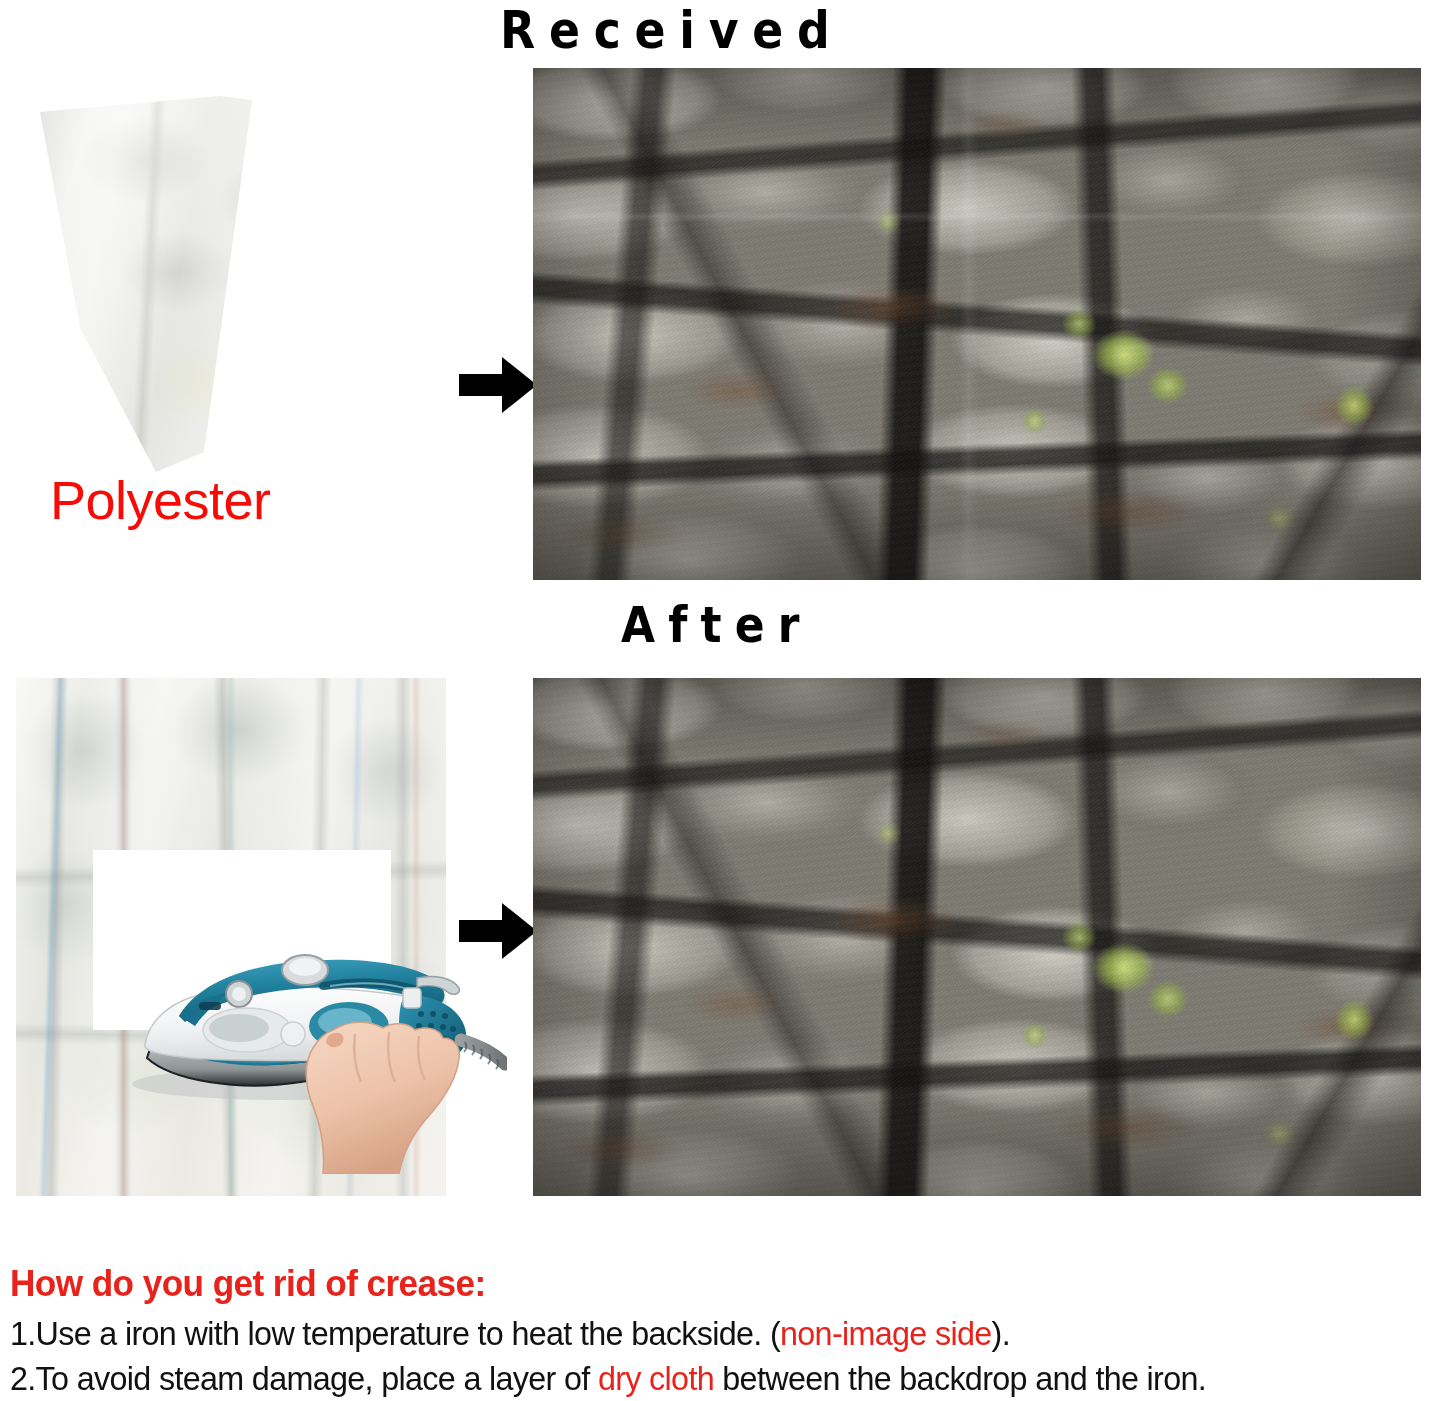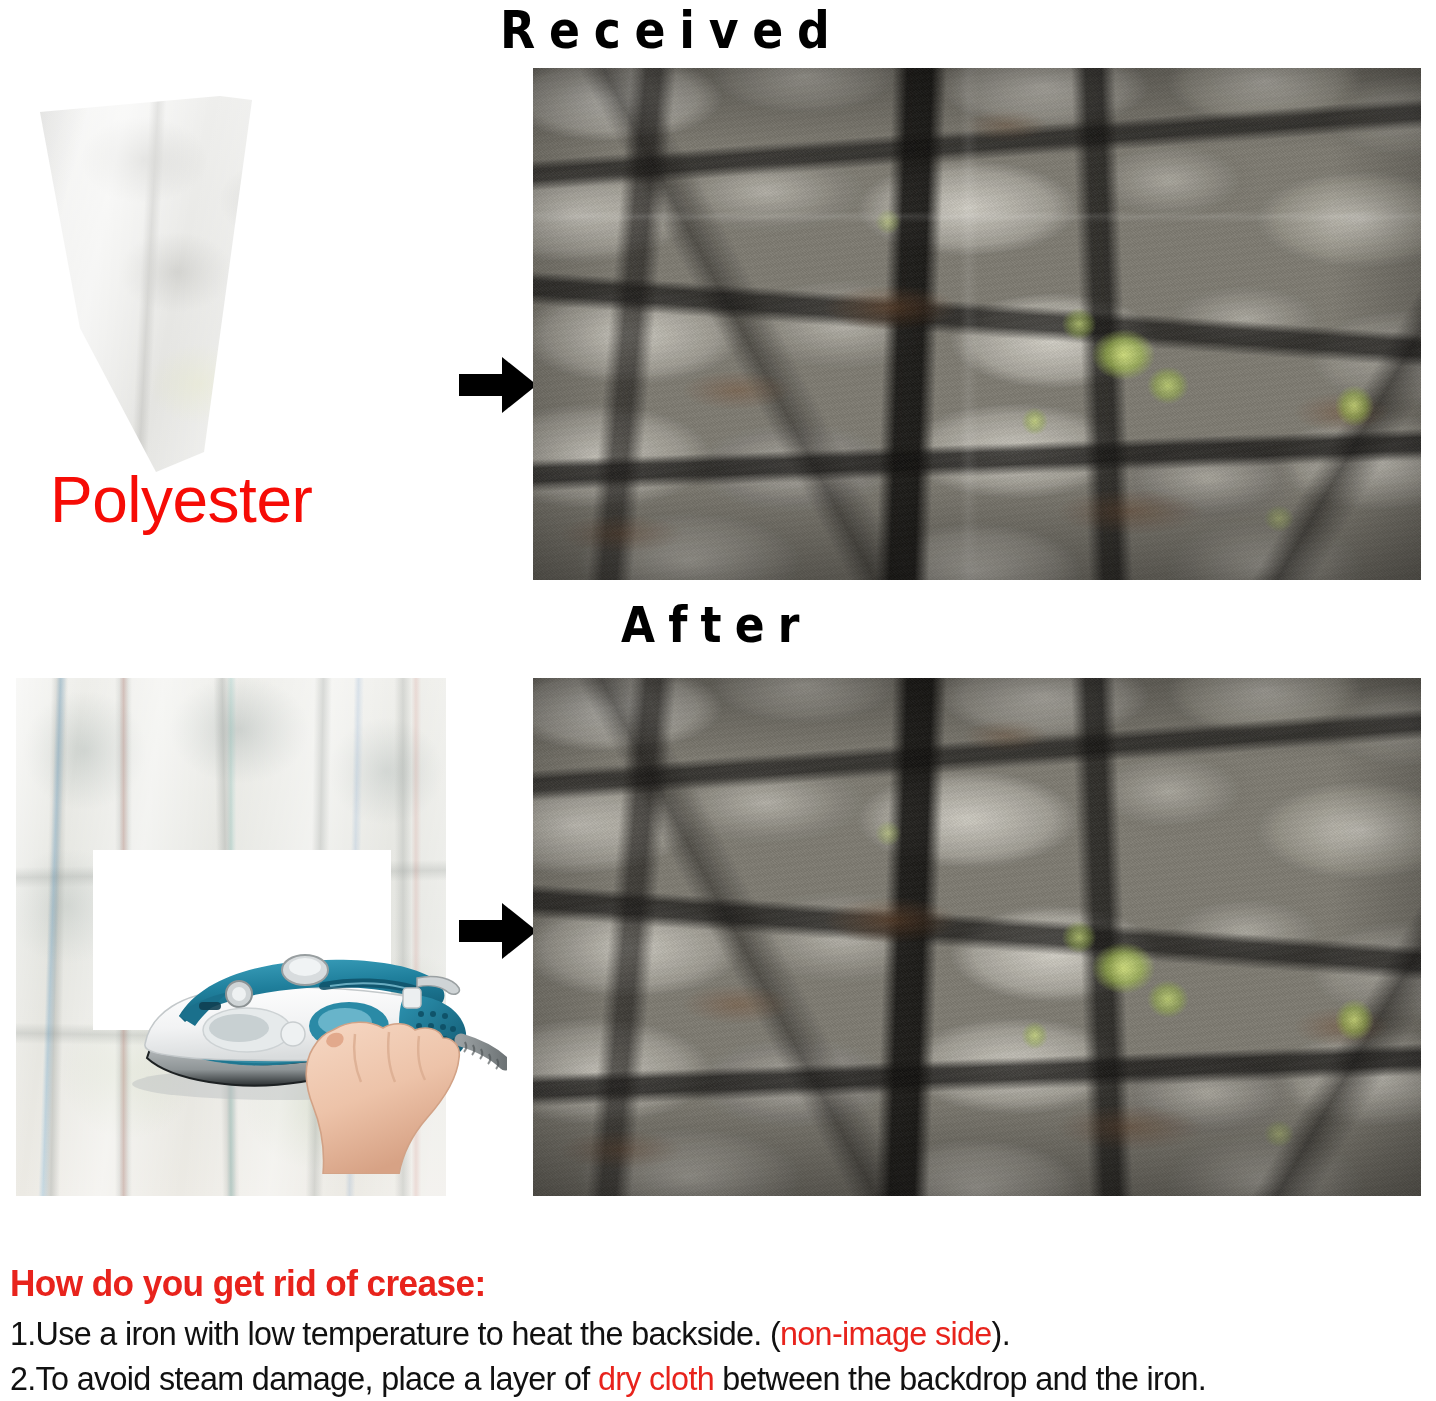--- a/index.html
+++ b/index.html
@@ -40,21 +40,21 @@
     font-size: 50px;
     line-height: 54px;
   }
 
   
   #polyester-label {
     position: absolute;
     left: 50px;
     top: 458px;
     font-family: "Liberation Sans", sans-serif;
-    font-size: 64px;
+    font-size: 54px;
     line-height: 84px;
     font-weight: 400;
     color: #f60c06;
     white-space: nowrap;
     letter-spacing: -0.5px;
   }
 
   
   .arrow {
     position: absolute;

